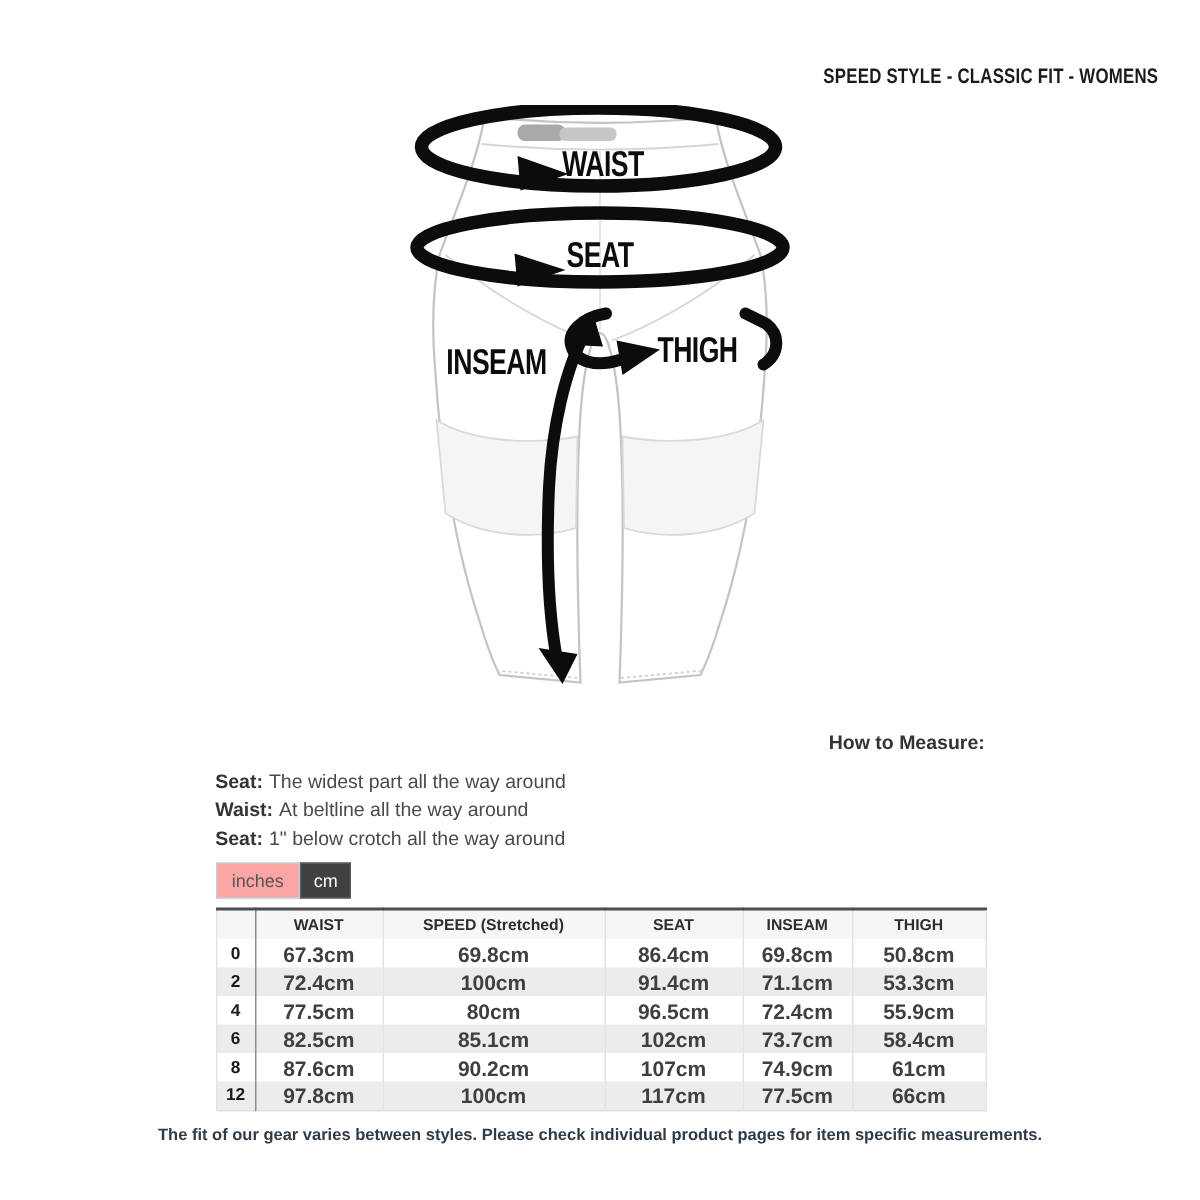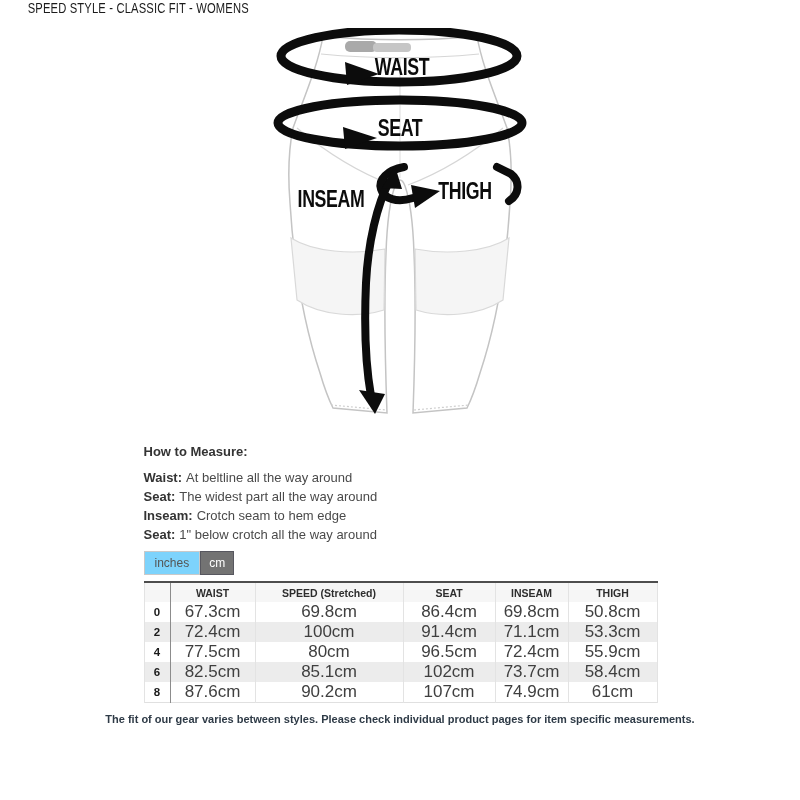--- a/index.html
+++ b/index.html
@@ -7,61 +7,63 @@
   body {
     width: 800px; height: 800px;
     font-family: "Liberation Sans", sans-serif;
     color: #3a3a3a;
     overflow: hidden;
   }
   .page { width: 800px; height: 800px; position: relative; }
   .content { width: 513px; margin: 0 auto; }
 
   .page-title {
-    text-align: left;
+    margin-top: 42px;
+    text-align: right;
     font-size: 14px;
-    font-weight: normal;
+    font-weight: bold;
     color: #1b1b1b;
     letter-spacing: 0.2px;
   }
   .page-title .condense {
     display: inline-block;
     transform: scaleX(0.80);
     transform-origin: center;
     white-space: nowrap;
   }
 
   .diagram-wrap { margin-top: 12px; text-align: center; }
   .diagram { display: inline-block; }
 
   .howto-heading {
     margin-top: 20px;
     font-size: 13px;
     font-weight: bold;
     color: #333333;
+    text-align: right;
   }
   .measure-list { margin-top: 9px; }
   .measure-line { font-size: 13px; line-height: 19px; color: #4a4a4a; }
   .measure-line .ml-label { font-weight: bold; color: #333333; margin-right: 4px; }
 
   .unit-toggle { margin-top: 7px; display: flex; }
   .unit-btn {
     font-family: "Liberation Sans", sans-serif;
     font-size: 12px;
     padding: 4px 10px;
     cursor: pointer;
     line-height: 14px;
   }
   .unit-btn.inches {
-    background: #7dd3fc;
+    background: #fca5a5;
     border: 1px solid #c9c9c9;
     color: #555555;
   }
   .unit-btn.cm {
-    background: #737373;
+    background: #404040;
     border: 1px solid #57575f;
     color: #ffffff;
     padding: 4px 8px;
   }
 
   table.size-table {
     margin-top: 6px;
     width: 513px;
     border-collapse: collapse;
     border-top: 2px solid #4d4d4d;
@@ -76,21 +78,21 @@
     border-right: 1px solid #e3e3e3;
     padding: 0 2px;
   }
   .size-table thead th {
     background: #f6f6f6;
     font-size: 10.5px;
     font-weight: bold;
     color: #2e2e2e;
     height: 20px;
   }
-  .size-table tbody td { font-size: 17px; color: #3f3f3f; font-weight: normal; }
+  .size-table tbody td { font-size: 14px; color: #3f3f3f; font-weight: bold; }
   .size-table tbody th.size-cell {
     font-size: 11.5px; font-weight: bold; color: #1a1a1a;
     border-right: 1px solid #8c8c8c;
   }
   .size-table thead th:first-child { border-right: 1px solid #8c8c8c; }
   .size-table tbody tr:nth-child(even) td,
   .size-table tbody tr:nth-child(even) th { background: #ececec; }
 
   .footer-note {
     margin-top: 10px;
@@ -186,27 +188,24 @@
         <text text-anchor="middle" font-size="24" fill="#0c0c0c">THIGH</text>
       </g>
     </svg>
   </div>
 
   <div class="content">
     <div class="howto-heading">How to Measure:</div>
 
     <div class="measure-list">
       <div class="measure-line">
-        <span class="ml-label">Waist:</span><span>At beltline all the way around</span>
-      </div>
-      <div class="measure-line">
         <span class="ml-label">Seat:</span><span>The widest part all the way around</span>
       </div>
       <div class="measure-line">
-        <span class="ml-label">Inseam:</span><span>Crotch seam to hem edge</span>
+        <span class="ml-label">Waist:</span><span>At beltline all the way around</span>
       </div>
       <div class="measure-line">
         <span class="ml-label">Seat:</span><span>1" below crotch all the way around</span>
       </div>
     </div>
 
     <div class="unit-toggle">
       <button class="unit-btn inches">inches</button>
       <button class="unit-btn cm">cm</button>
     </div>
@@ -264,18 +263,26 @@
           <td>58.4cm</td>
         </tr>
         <tr>
           <th class="size-cell">8</th>
           <td>87.6cm</td>
           <td>90.2cm</td>
           <td>107cm</td>
           <td>74.9cm</td>
           <td>61cm</td>
         </tr>
+        <tr>
+          <th class="size-cell">12</th>
+          <td>97.8cm</td>
+          <td>100cm</td>
+          <td>117cm</td>
+          <td>77.5cm</td>
+          <td>66cm</td>
+        </tr>
       </tbody>
     </table>
   </div>
 
   <div class="footer-note">The fit of our gear varies between styles. Please check individual product pages for item specific measurements.</div>
 </div>
 
 </body></html>

